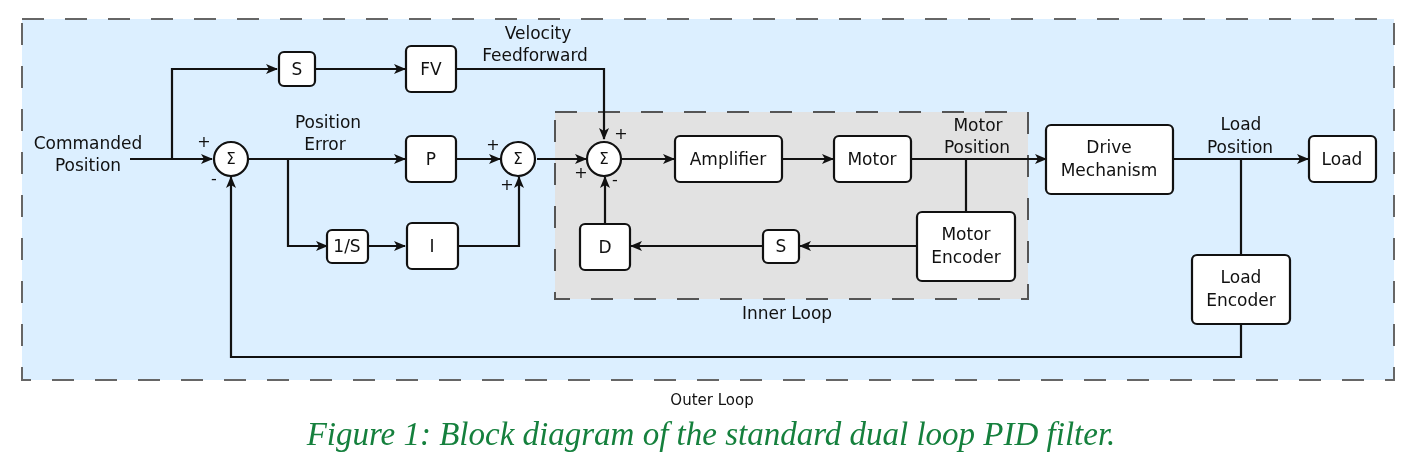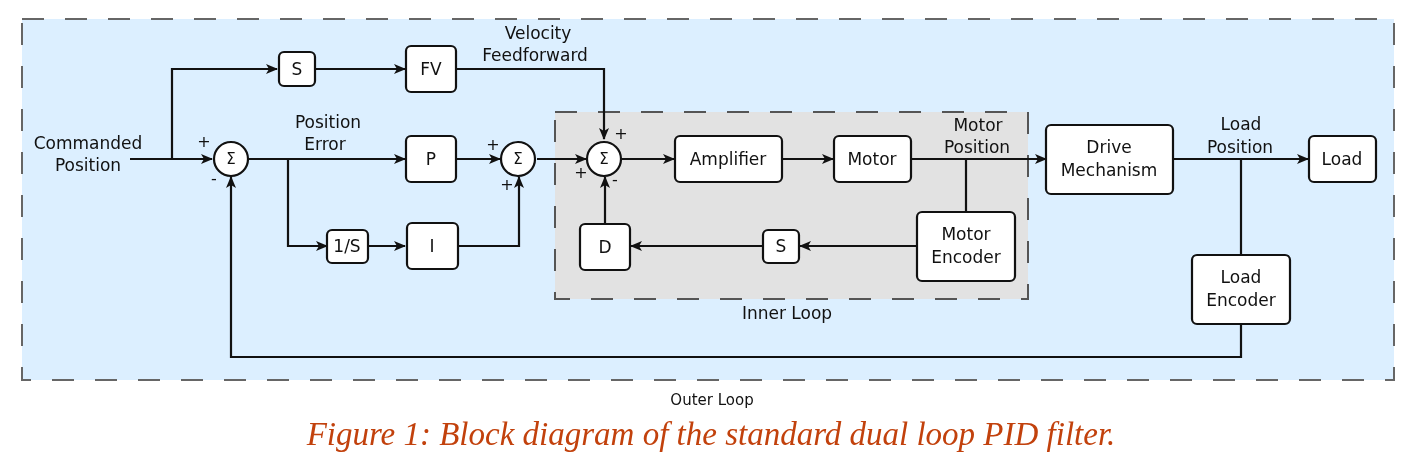--- a/index.html
+++ b/index.html
@@ -2,21 +2,21 @@
 <html><head>
 <meta charset="utf-8">
 <style>
   html, body { margin: 0; padding: 0; background: #ffffff; }
   body { width: 1422px; height: 469px; position: relative; overflow: hidden; }
   svg#diagram { position: absolute; left: 0; top: 0; }
   .lbl { font-family: "DejaVu Sans", sans-serif; font-size: 17px; fill: #111; }
   .sign { font-family: "DejaVu Sans", sans-serif; font-size: 16px; fill: #111; }
   .small { font-family: "DejaVu Sans", sans-serif; font-size: 15px; fill: #111; }
   .caption { position: absolute; left: 0; width: 1422px; top: 416px; text-align: center;
-             font-family: "Liberation Serif", serif; font-style: italic; font-size: 33px; color: #c2410c; }
+             font-family: "Liberation Serif", serif; font-style: italic; font-size: 33px; color: #15803d; }
   .block { fill: #ffffff; stroke: #111; stroke-width: 2.2; }
   .wire { fill: none; stroke: #111; stroke-width: 2.2; }
 </style>
 </head>
 <body>
 
 <svg id="diagram" width="1422" height="415" viewBox="0 0 1422 415">
   <defs>
     <marker id="arr" viewBox="0 0 12 10" refX="11" refY="5" markerWidth="12" markerHeight="10" markerUnits="userSpaceOnUse" orient="auto">
       <path d="M0,0 L12,5 L0,10 L3,5 Z" fill="#111"></path>

